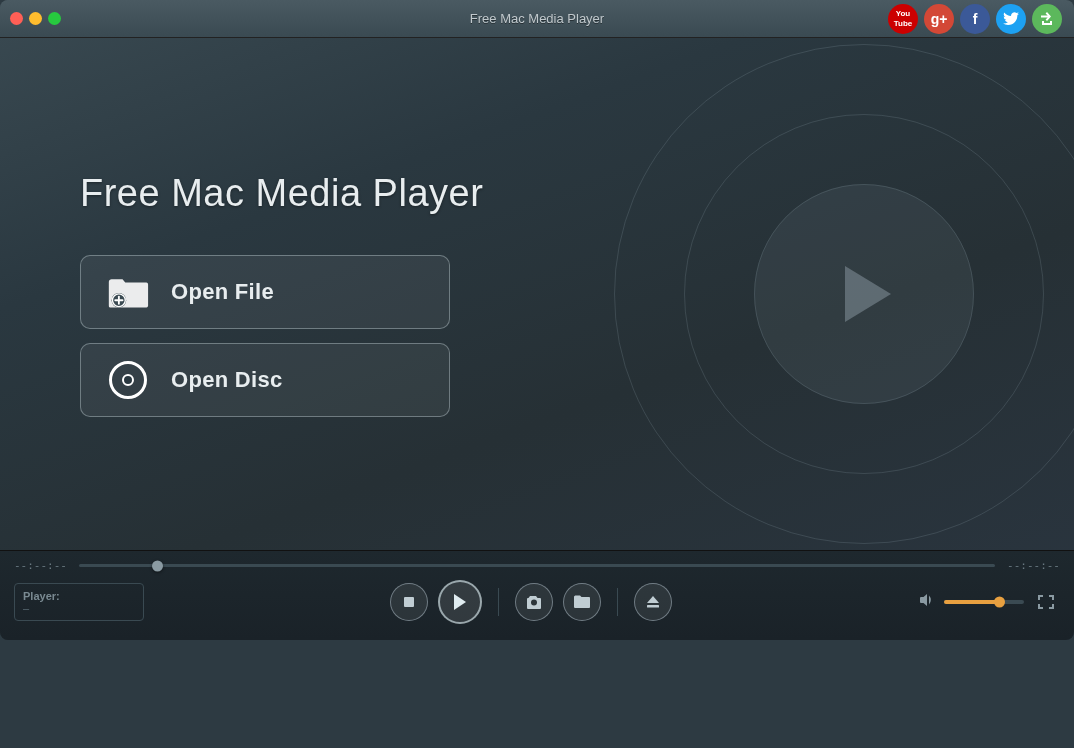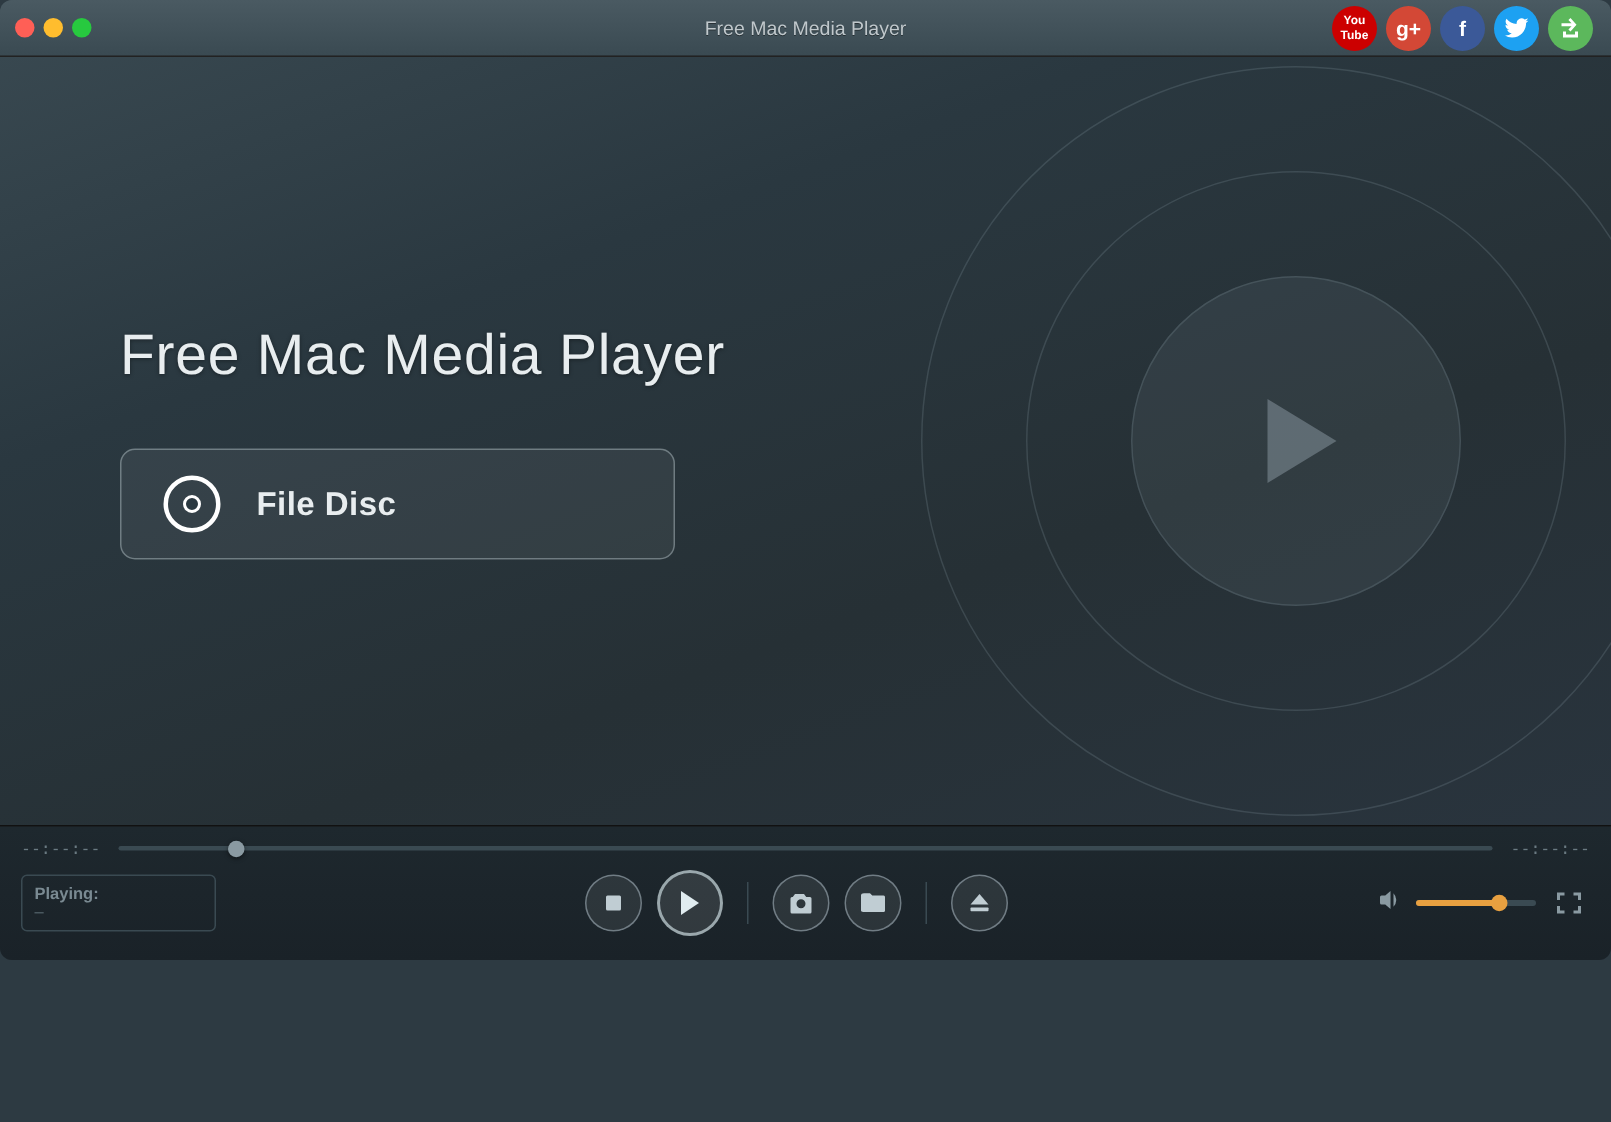--- a/index.html
+++ b/index.html
@@ -428,48 +428,62 @@
       <div class="play-circle">
         <div class="play-triangle-deco"></div>
       </div>
     </div>
 
     <div class="left-content">
       <h1 class="app-title">Free Mac Media Player</h1>
 
       <div class="action-buttons">
 
+        <button class="action-btn">
+          <div class="action-btn-icon">
+            <svg class="folder-icon-svg" viewBox="0 0 46 38" fill="none" xmlns="http://www.w3.org/2000/svg">
+
+              <path d="M2 8 C2 6 3.5 5 5 5 L17 5 L20 8.5 L43 8.5 C44.5 8.5 45 9.5 45 11 L45 34 C45 35.5 43.5 36 42 36 L4 36 C2.5 36 2 35 2 34 Z" fill="rgba(255,255,255,0.9)"></path>
+
+              <circle cx="13" cy="28" r="8" fill="#3a4a52"></circle>
+              <circle cx="13" cy="28" r="7" fill="none" stroke="white" stroke-width="1.5"></circle>
+              <line x1="13" y1="24" x2="13" y2="32" stroke="white" stroke-width="2" stroke-linecap="round"></line>
+              <line x1="9" y1="28" x2="17" y2="28" stroke="white" stroke-width="2" stroke-linecap="round"></line>
+            </svg>
+          </div>
+          <span class="action-btn-label">Open File</span>
+        </button>
 
         <button class="action-btn">
           <div class="action-btn-icon">
             <div class="disc-icon">
               <div class="disc-inner"></div>
             </div>
           </div>
-          <span class="action-btn-label">File Disc</span>
+          <span class="action-btn-label">Open Disc</span>
         </button>
 
       </div>
     </div>
   </div>
 
   <div class="bottom-bar">
 
     <div class="progress-row">
       <span class="time-label">--:--:--</span>
       <div class="progress-track">
         <div class="progress-knob"></div>
       </div>
       <span class="time-label" style="text-align:right;">--:--:--</span>
     </div>
 
     <div class="controls-row">
 
       <div class="playing-box">
-        <span class="playing-label">Playing:</span>
+        <span class="playing-label">Player:</span>
         <span class="playing-value">–</span>
       </div>
 
       <div class="center-controls">
 
         <div class="ctrl-btn">
           <svg width="14" height="14" viewBox="0 0 14 14" fill="currentColor">
             <rect x="2" y="2" width="10" height="10" rx="1"></rect>
           </svg>
         </div>

